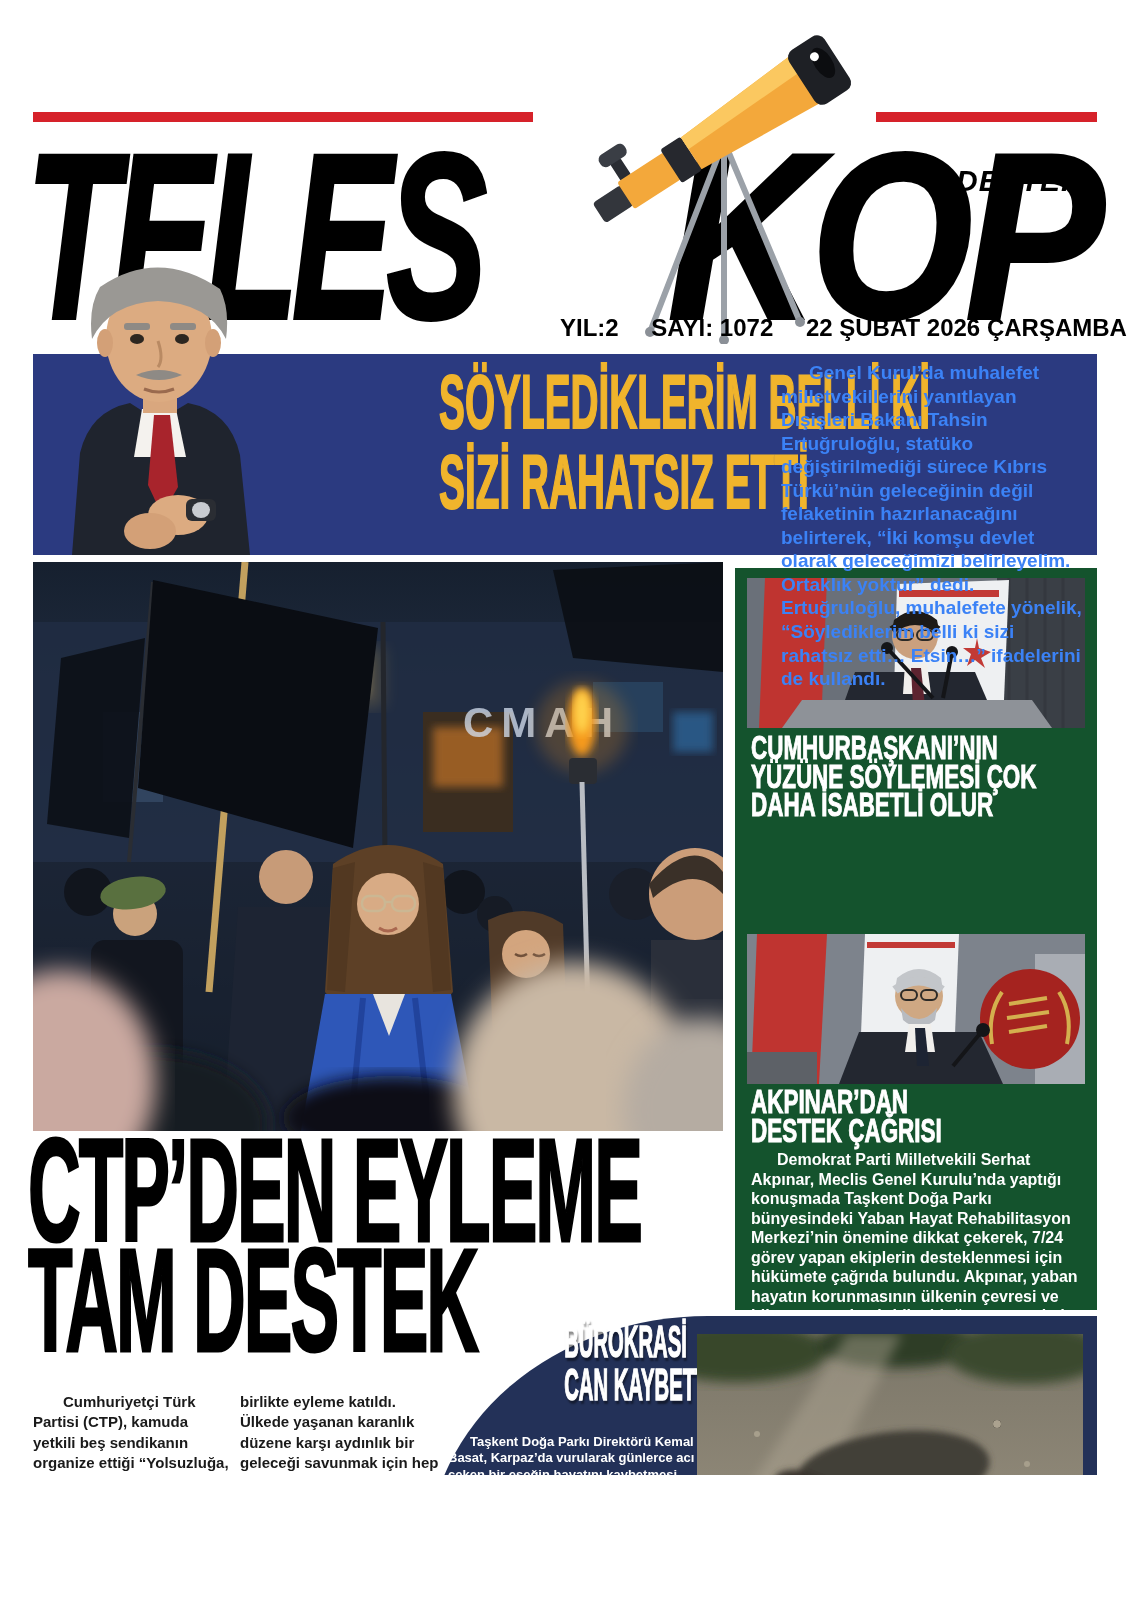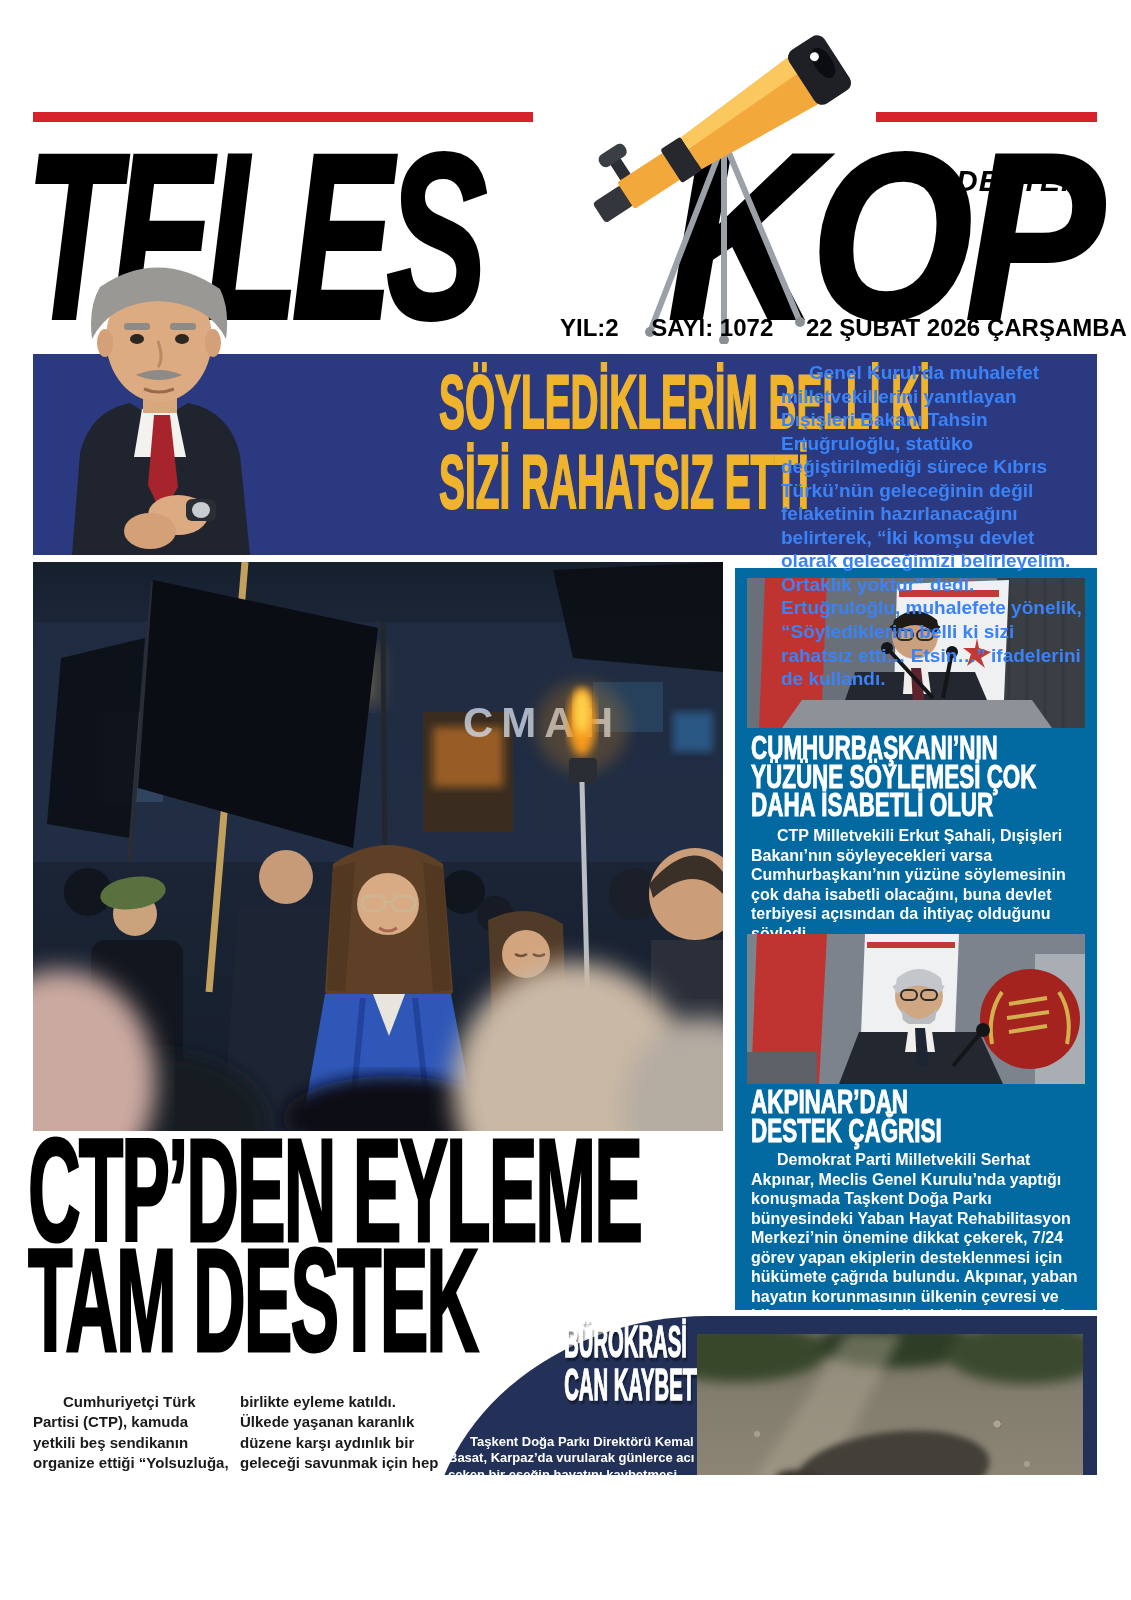--- a/index.html
+++ b/index.html
@@ -18,21 +18,21 @@
 
   
   .leadbox{background:#2b3a80;}
   .lead-hl{font-weight:bold;color:#f0b42c;font-size:76px;line-height:80px;
            text-align:right;transform:scaleX(0.51);transform-origin:100% 0;
            -webkit-text-stroke:2px #f0b42c;white-space:nowrap;}
   .lead-body{color:#3b82f6;font-weight:bold;font-size:19px;line-height:1.24;
              text-indent:28px;}
 
   
-  .sidebar{background:#0369a1;}
+  .sidebar{background:#14532d;}
   .sb-hl{color:#fff;font-weight:bold;font-size:33px;line-height:28.5px;
          transform:scaleX(0.68);transform-origin:left top;white-space:nowrap;
          -webkit-text-stroke:1px #fff;}
   .sb-body{color:#fff;font-weight:bold;font-size:16px;line-height:1.22;text-indent:26px;}
   .sb-photo{display:block;}
 
   
   .big-hl{font-weight:bold;color:#000;font-size:146px;line-height:1;white-space:nowrap;
           letter-spacing:-4px;transform:scale(0.50,1.0);transform-origin:left top;
           -webkit-text-stroke:3px #000;}
@@ -241,21 +241,20 @@
         <circle cx="205" cy="74" r="6" fill="#141518"></circle>
       </svg>
     </div>
 
     <div class="abs sb-hl" style="left:16px;top:166px;">
       <div>CUMHURBAŞKANI’NIN</div>
       <div>YÜZÜNE SÖYLEMESİ ÇOK</div>
       <div>DAHA İSABETLİ OLUR</div>
     </div>
 
-    <div class="abs sb-body" style="left:16px;top:258px;width:330px;">CTP Milletvekili Erkut Şahali, Dışişleri Bakanı’nın söyleyecekleri varsa Cumhurbaşkanı’nın yüzüne söylemesinin çok daha isabetli olacağını, buna devlet terbiyesi açısından da ihtiyaç olduğunu söyledi.</div>
 
     <div class="abs sb-photo" style="left:12px;top:366px;" role="img" aria-label="Serhat Akpınar Meclis kürsüsünde, bayraklar ve Meclis amblemi önünde">
       <svg width="338" height="150" viewBox="0 0 338 150">
         <rect width="338" height="150" fill="#7d838c"></rect>
         <rect x="288" y="20" width="50" height="130" fill="#a9adb4"></rect>
         <polygon points="10,0 80,0 72,150 4,150" fill="#bf3430"></polygon>
         <path d="M48,55 a15,15 0 1,0 0,30 a11,11 0 1,1 0,-30" fill="#f2ece6"></path>
         <polygon points="118,0 212,0 206,150 112,150" fill="#eef0f2"></polygon>
         <path d="M165,52 a16,16 0 1,0 2,34 a12,12 0 1,1 -2,-34" fill="#c23a36"></path>
         <rect x="120" y="8" width="88" height="6" fill="#c23a36"></rect>

